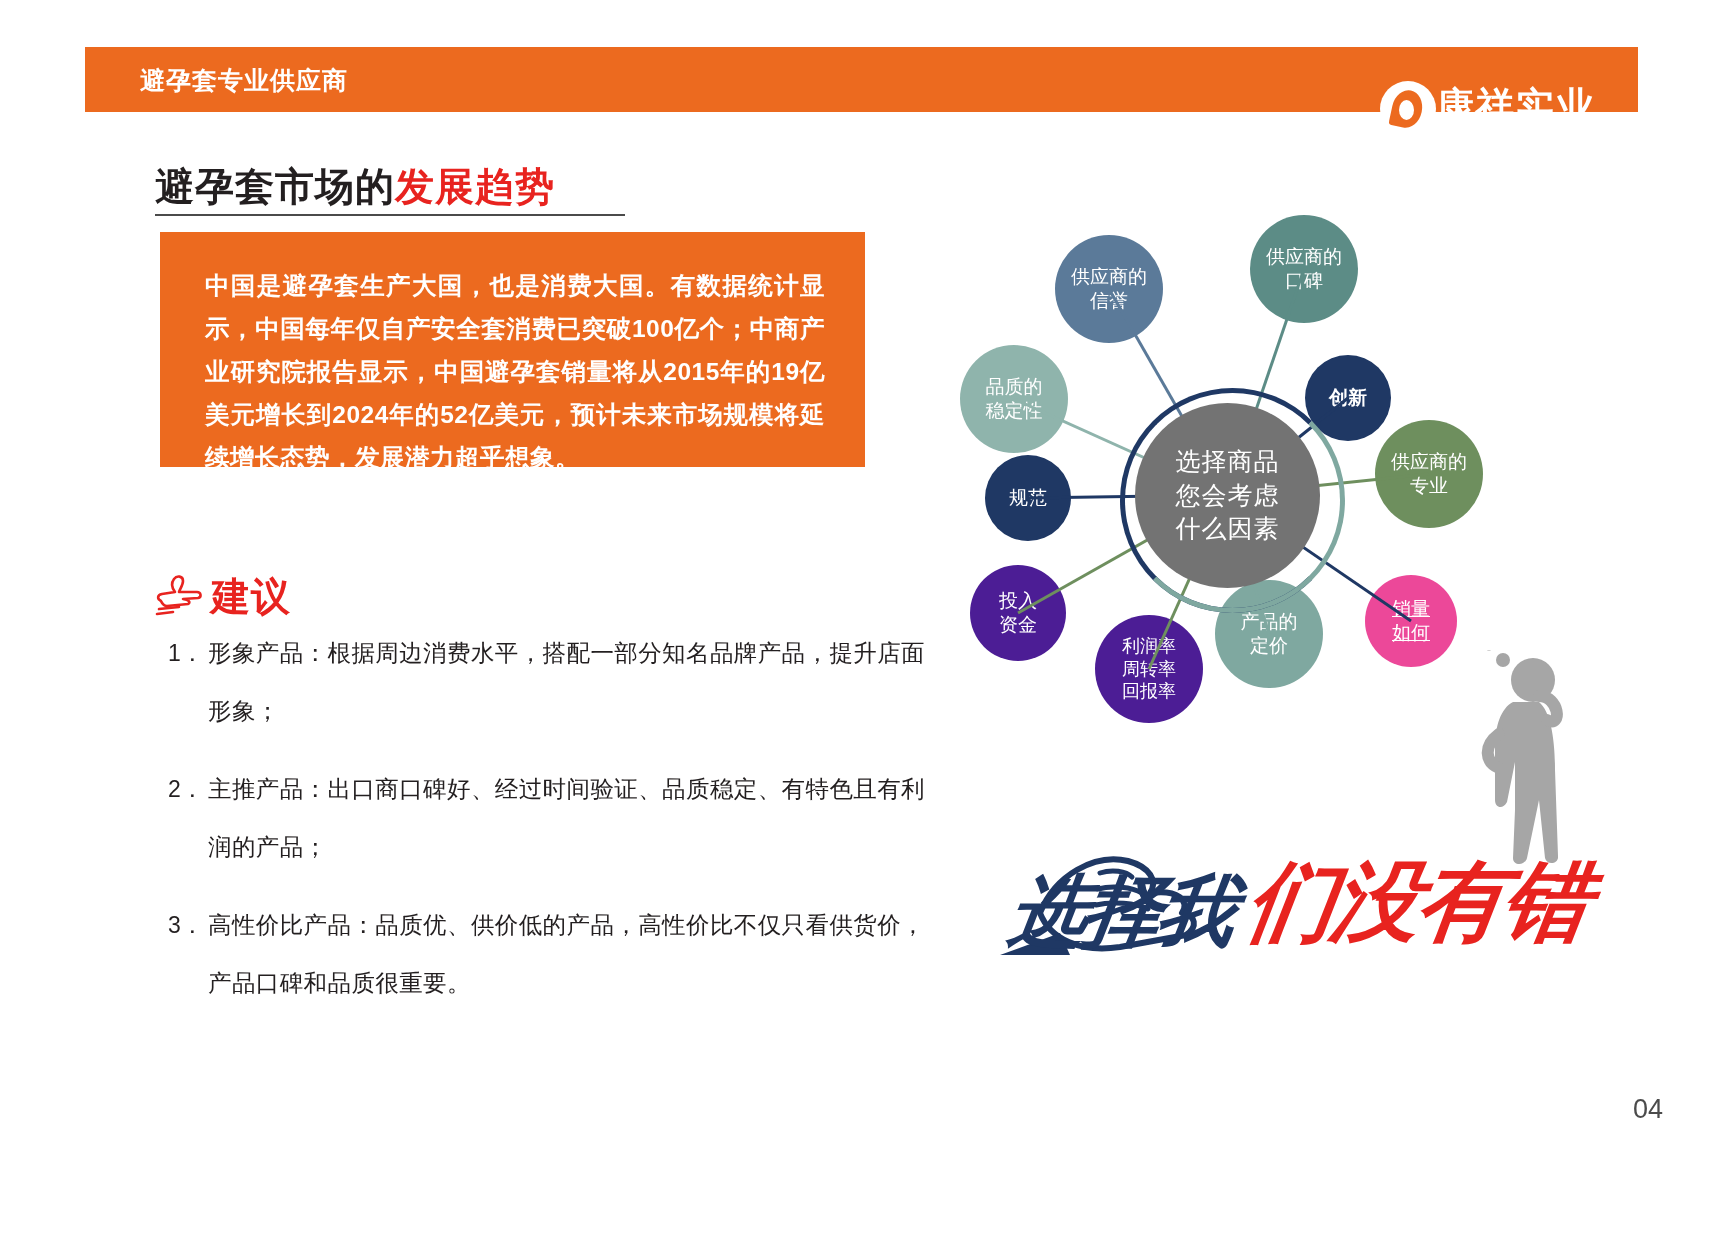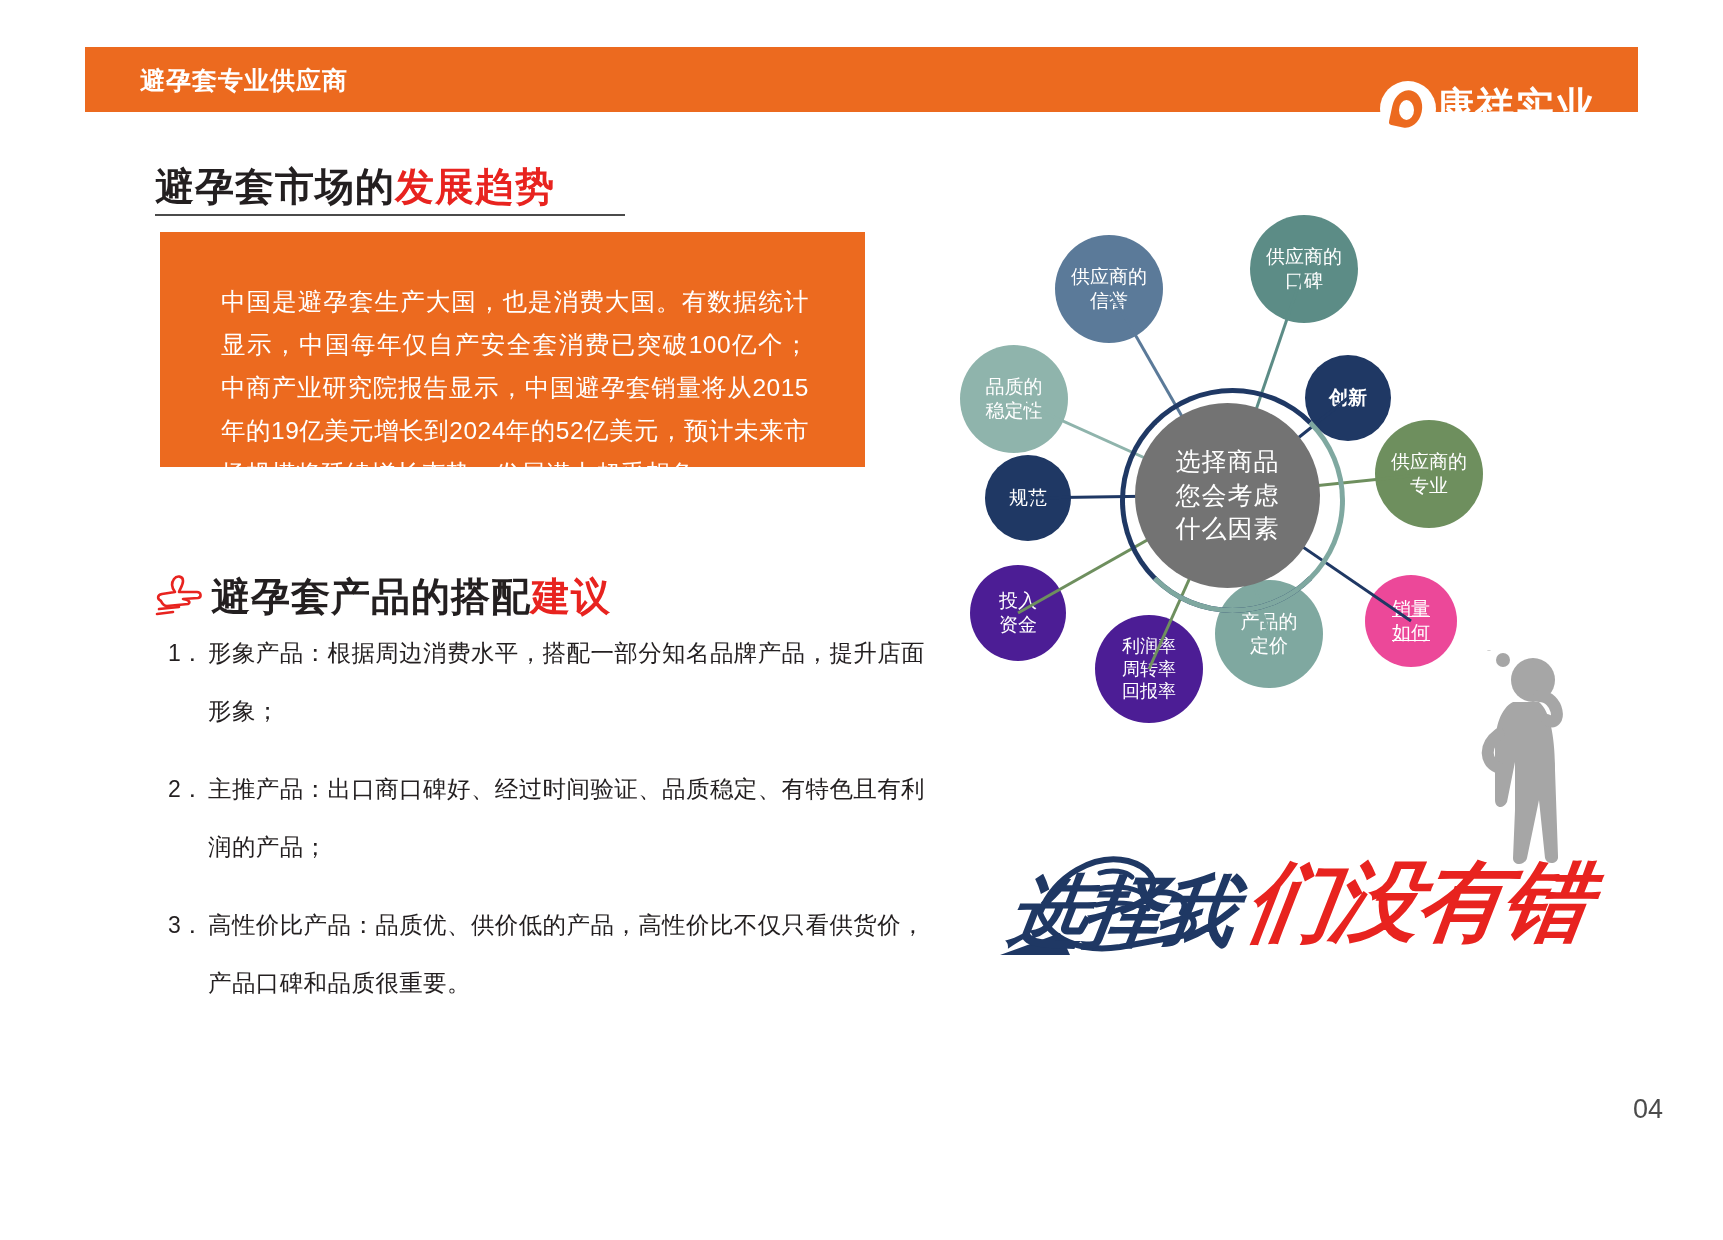--- a/index.html
+++ b/index.html
@@ -121,26 +121,27 @@
     position: absolute;
     left: 160px;
     top: 232px;
     width: 705px;
     height: 235px;
     background: #ec6a1f;
     box-sizing: border-box;
     padding: 32px 40px 0 45px;
   }
   .callout p {
-    margin: 16px;
+    margin: 0;
     color: #ffffff;
     font-size: 24.5px;
     line-height: 43px;
     letter-spacing: 0.5px;
     text-align: justify;
+    font-weight: bold;
   }
 
   
   .reco-list {
     position: absolute;
     left: 168px;
     top: 624px;
     width: 760px;
   }
   .reco-item {
@@ -302,21 +303,20 @@
   </div>
 
   <div class="sec2-heading">
     <span class="thumb-icon">
       <svg viewBox="0 0 52 48" width="52" height="48">
         <path d="M6 28 C2 26 2 22 7 21 L20 19 C17 15 16 10 19 6 C22 2 28 3 28 8 C28 12 25 16 24 19 L42 19 C46 19 47 24 43 25 L28 26 C34 27 36 29 33 31 L12 33 C8 33 7 30 6 28 Z" fill="none" stroke="#e8231f" stroke-width="2.6" stroke-linejoin="round"></path>
         <path d="M4 36 L24 34" stroke="#e8231f" stroke-width="2.6" fill="none" stroke-linecap="round"></path>
         <path d="M2 41 L18 39" stroke="#e8231f" stroke-width="2.6" fill="none" stroke-linecap="round"></path>
       </svg>
     </span>
-    <span>避孕套产品的搭配</span>
       <span class="accent">建议</span>
   </div>
 
   <div class="reco-list">
     <div class="reco-item">
       <div class="reco-num">1．</div>
       <div class="reco-text">形象产品：根据周边消费水平，搭配一部分知名品牌产品，提升店面形象；</div>
     </div>
     <div class="reco-item">
       <div class="reco-num">2．</div>

